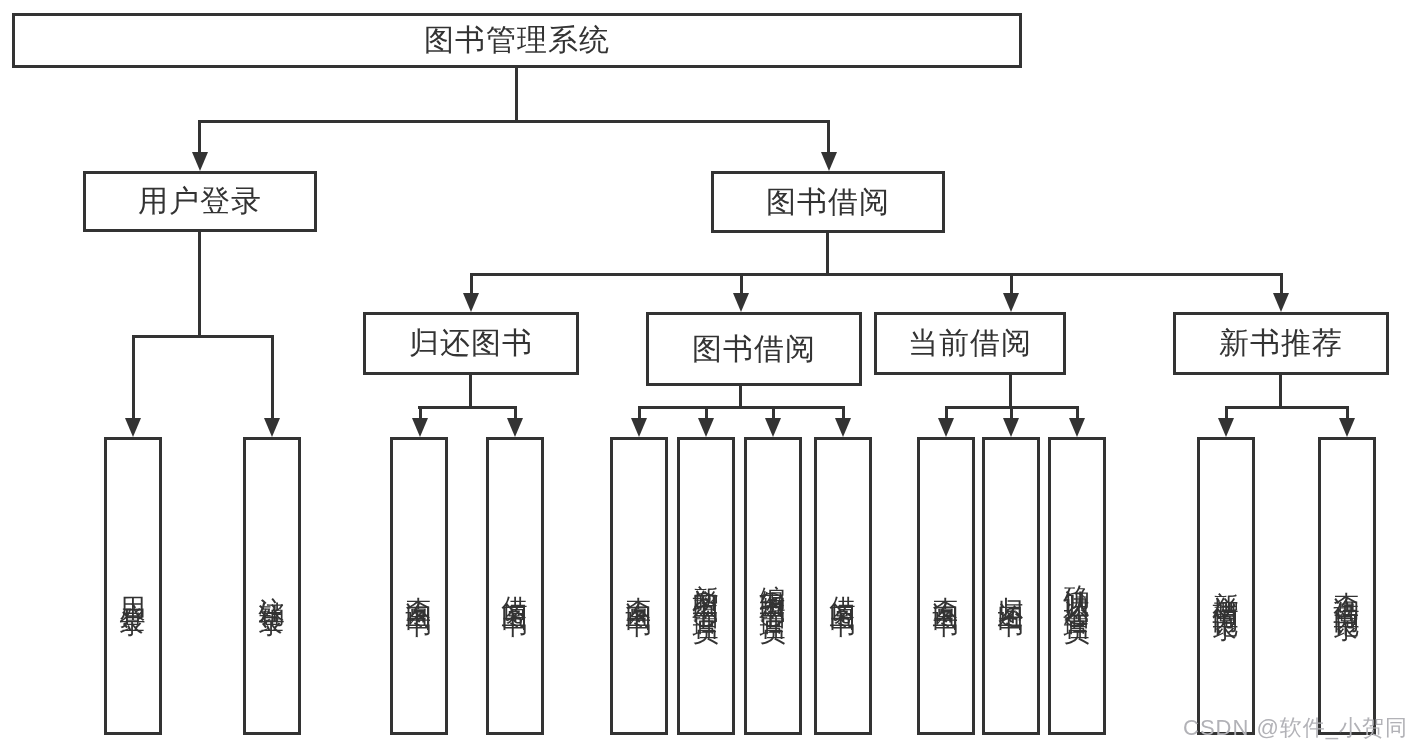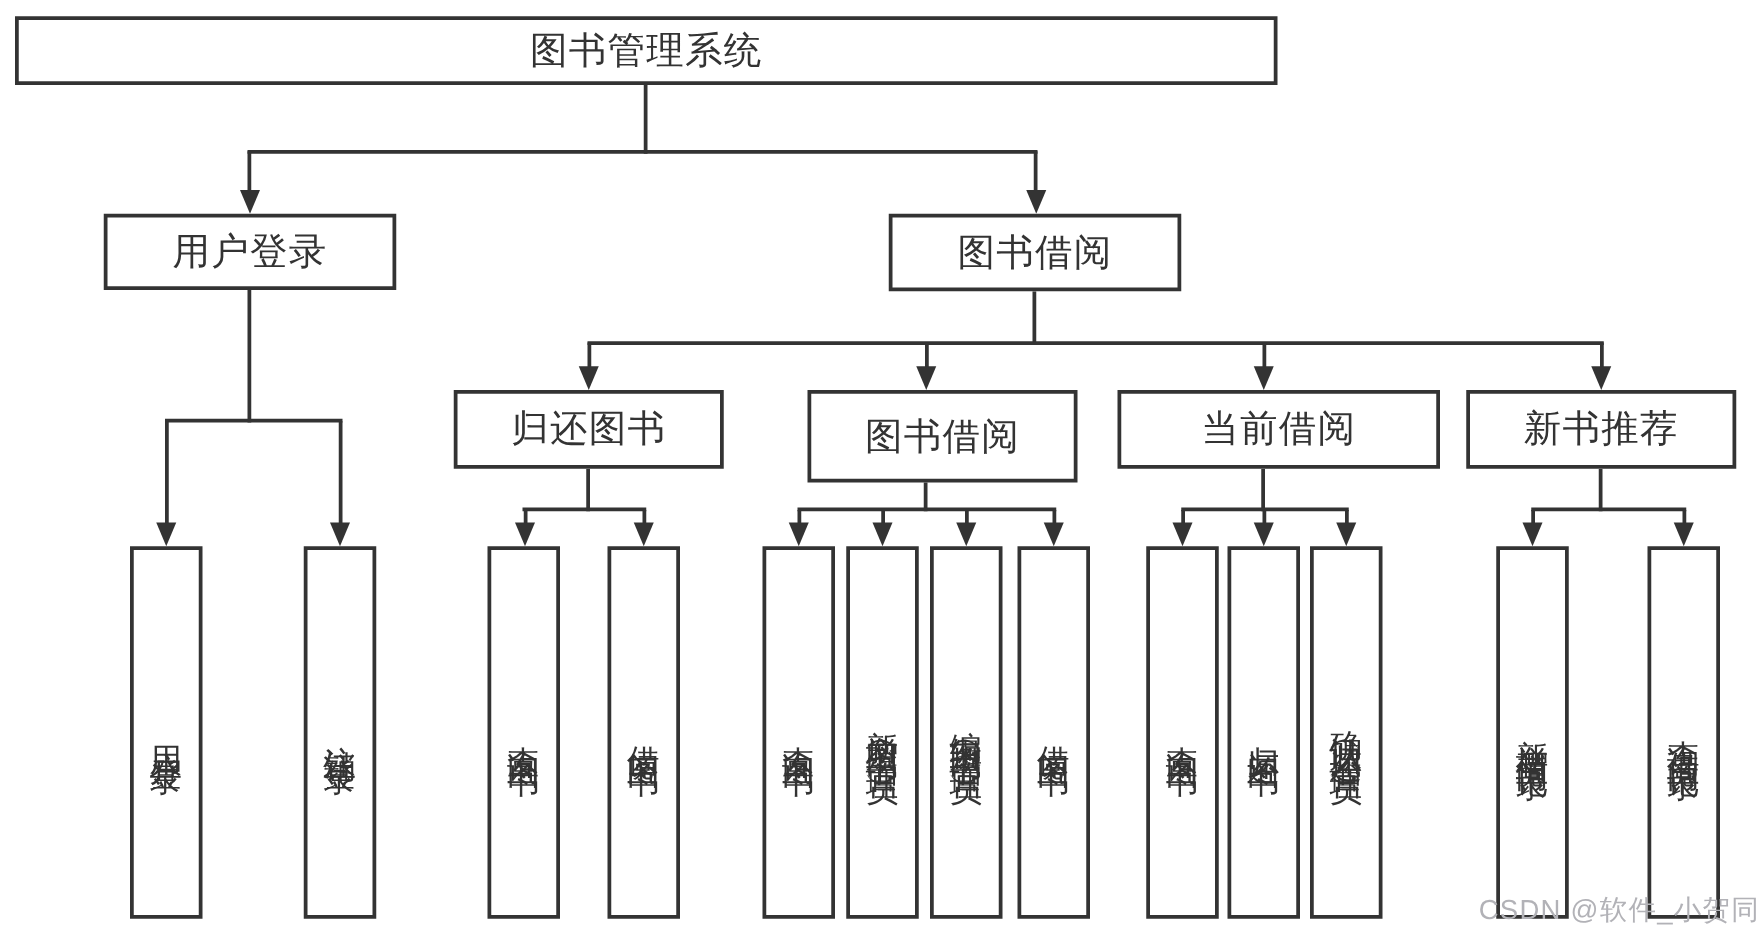--- a/index.html
+++ b/index.html
@@ -33,21 +33,21 @@
 
 <div class="stage">
 
   <div class="box" style="left:12px;top:13px;width:1010px;height:55px">图书管理系统</div>
 
   <div class="box" style="left:83px;top:171px;width:234px;height:61px">用户登录</div>
   <div class="box" style="left:711px;top:171px;width:234px;height:62px">图书借阅</div>
 
   <div class="box" style="left:363px;top:312px;width:216px;height:63px">归还图书</div>
   <div class="box" style="left:646px;top:312px;width:216px;height:74px">图书借阅</div>
-  <div class="box" style="left:894px;top:312px;width:258px;height:63px">当前借阅</div>
+  <div class="box" style="left:874px;top:312px;width:192px;height:63px">当前借阅</div>
   <div class="box" style="left:1173px;top:312px;width:216px;height:63px">新书推荐</div>
 
   <div class="box v" style="left:104px;top:437px;width:58px;height:298px">用户登录</div>
   <div class="box v" style="left:243px;top:437px;width:58px;height:298px">注销登录</div>
 
   <div class="box v" style="left:390px;top:437px;width:58px;height:298px">查询图书</div>
   <div class="box v" style="left:486px;top:437px;width:58px;height:298px">借阅图书</div>
 
   <div class="box v" style="left:610px;top:437px;width:58px;height:298px">查询图书</div>
   <div class="box v" style="left:677px;top:437px;width:58px;height:298px">新增图书（管理员）</div>

